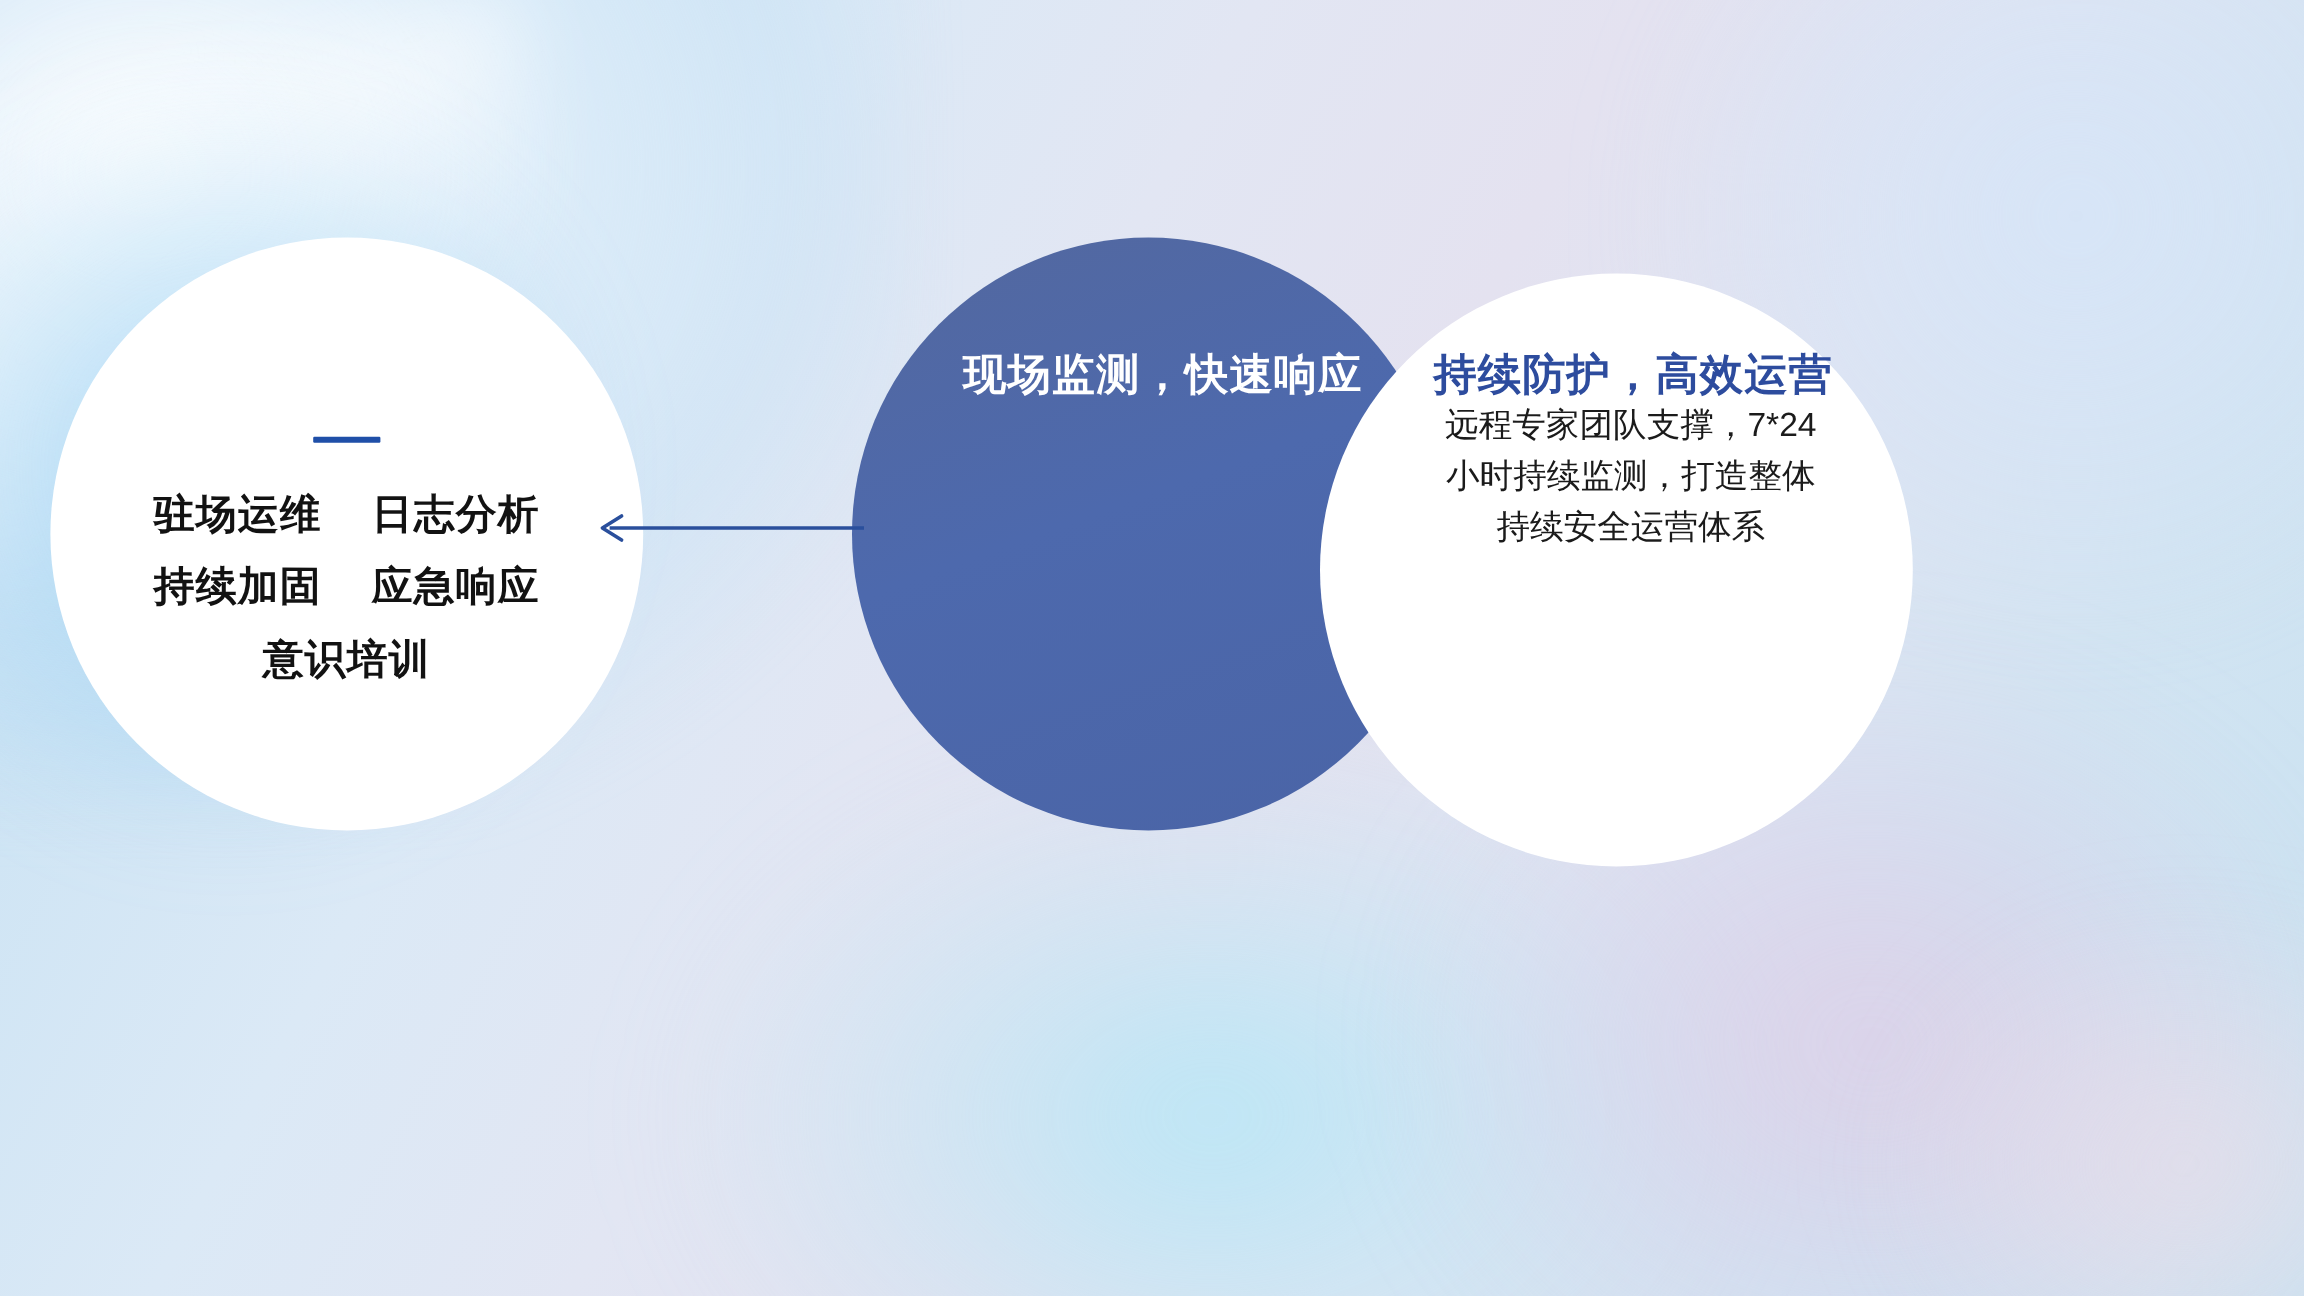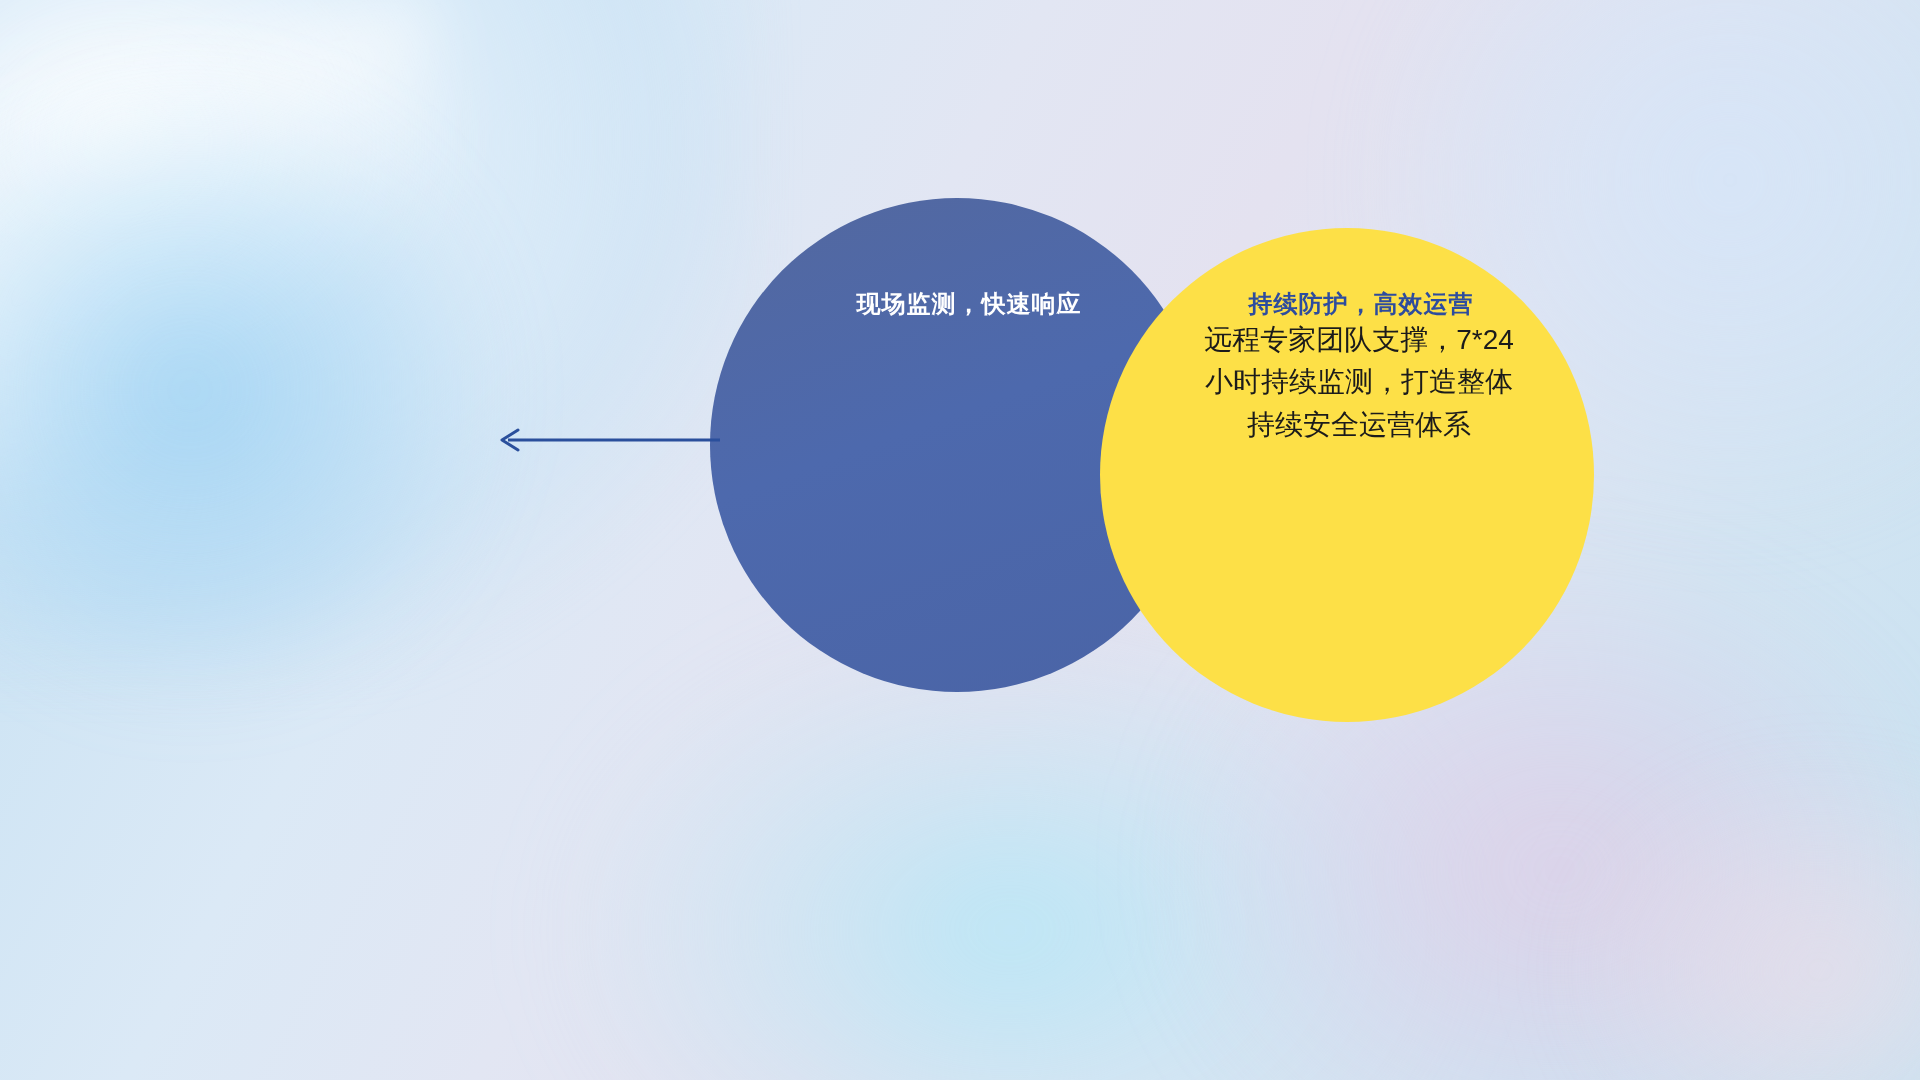--- a/index.html
+++ b/index.html
@@ -161,30 +161,30 @@
     flex-direction: column;
     align-items: center;
     padding-top: 92px;
   }
 
   .circle-right {
     left: 1100px;
     top: 228px;
     width: 494px;
     height: 494px;
-    background: #fde047;
+    background: #ffffff;
     z-index: 5;
     display: flex;
     flex-direction: column;
     align-items: center;
     padding-top: 62px;
   }
 
   .card-head {
-    font-size: 24px;
+    font-size: 36px;
     font-weight: bold;
     letter-spacing: 1px;
     line-height: 1.2;
     white-space: nowrap;
     text-align: center;
   }
   .head-white { color: #ffffff; }
   .head-blue  { color: #2d4c9e; }
 
   .card-body {
@@ -240,20 +240,28 @@
   <div class="bg-glow-d"></div>
   <div class="bg-glow-e"></div>
   <div class="bg-glow-f"></div>
 
   <div class="circle circle-mid">
     <div class="mid-head-wrap">
       <div class="card-head head-white">现场监测，快速响应</div>
     </div>
   </div>
 
+  <div class="circle circle-left">
+    <div class="dash"></div>
+    <div class="left-lines">
+      <div class="left-line">驻场运维    日志分析</div>
+      <div class="left-line">持续加固    应急响应</div>
+      <div class="left-line">意识培训</div>
+    </div>
+  </div>
 
   <div class="circle circle-right">
     <div class="right-head-wrap">
       <div class="card-head head-blue">持续防护，高效运营</div>
     </div>
     <div class="right-body-wrap">
       <div class="card-body body-dark">远程专家团队支撑，7*24
 小时持续监测，打造整体
 持续安全运营体系</div>
     </div>

